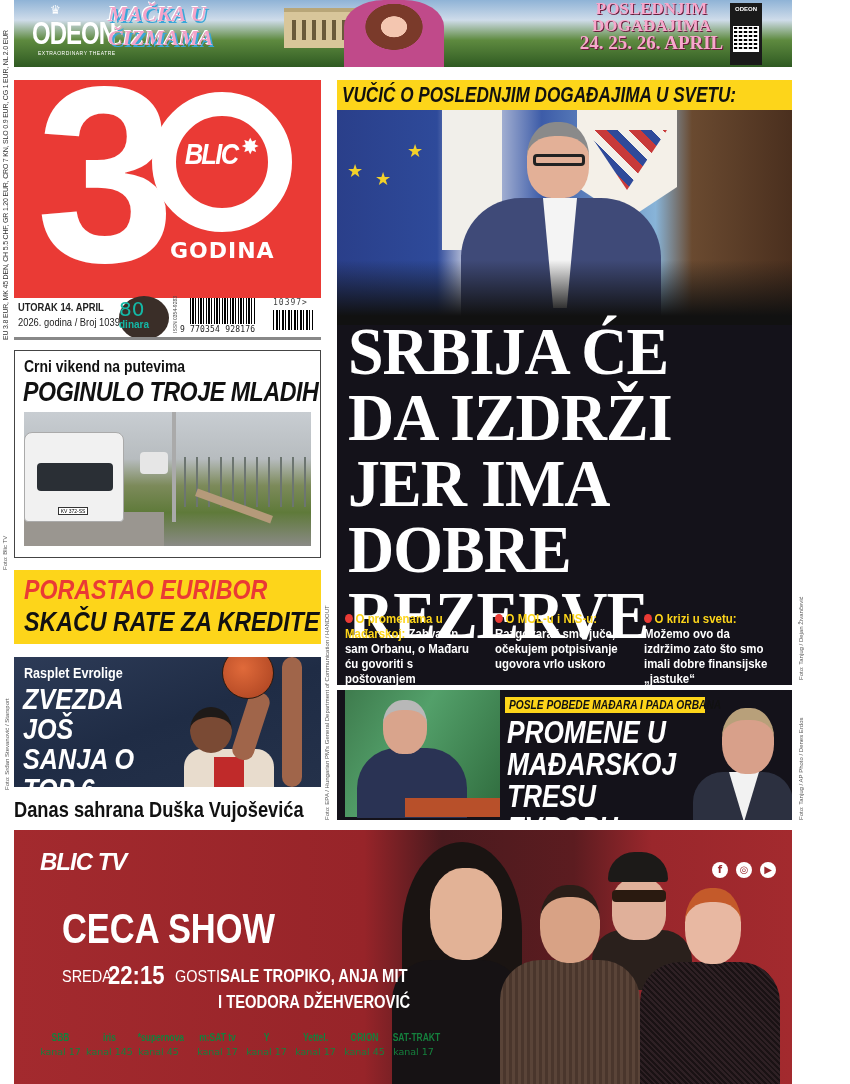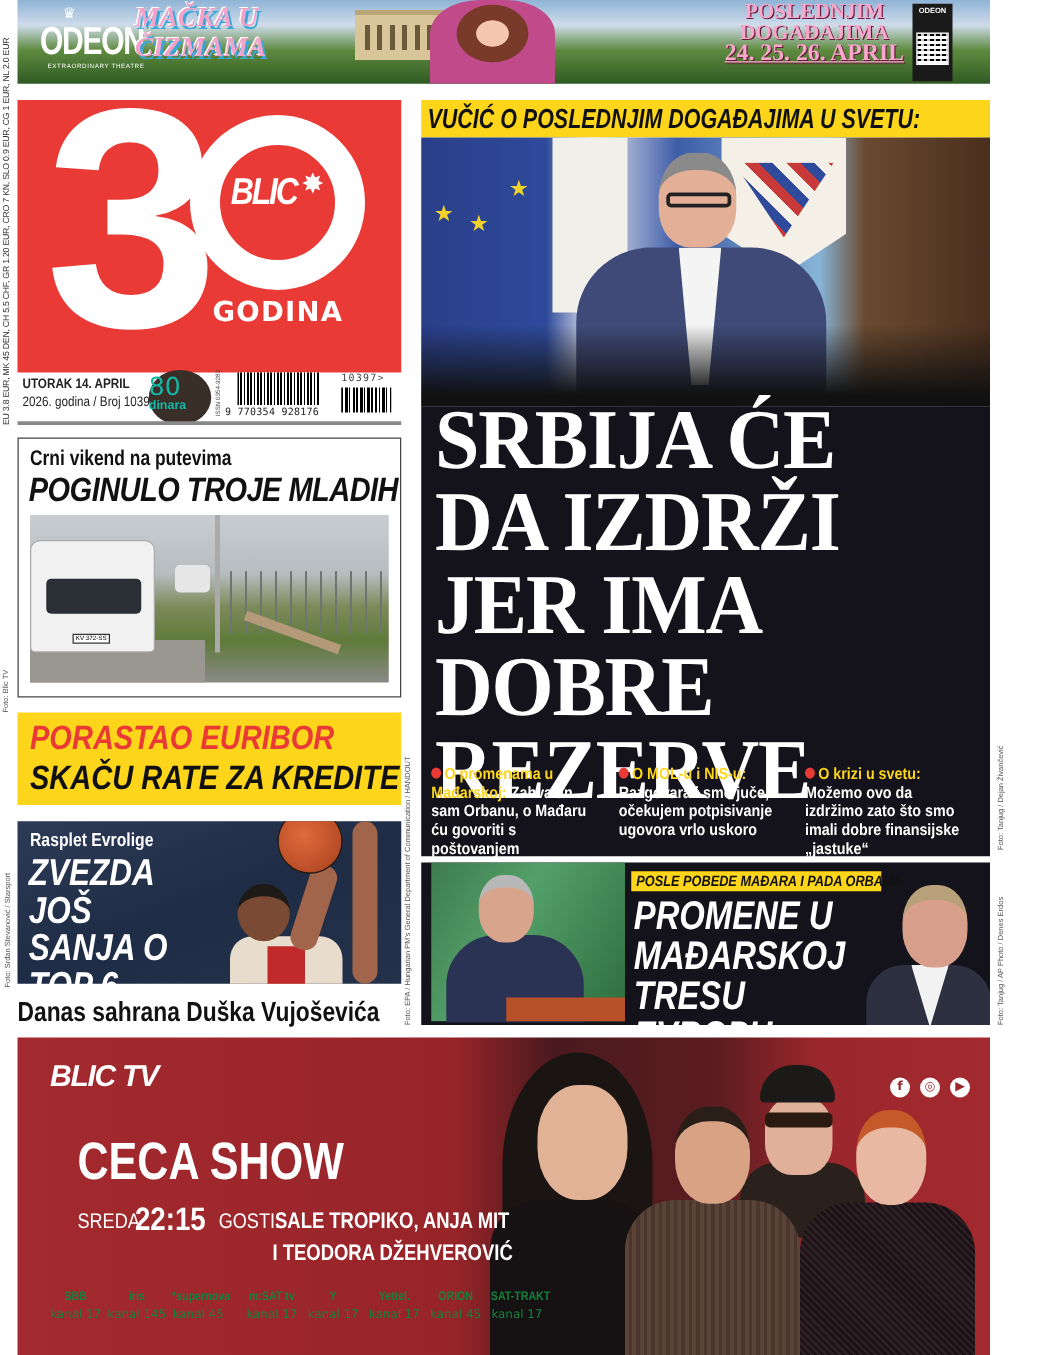--- a/index.html
+++ b/index.html
@@ -9,21 +9,21 @@
   
   .ad-banner { left: 14px; top: 0; width: 778px; height: 67px; background: linear-gradient(180deg, #8fb3d6 0%, #cfdcea 30%, #5e8a3f 60%, #2f5a22 100%); overflow: hidden; }
   .ad-odeon { left: 18px; top: 20px; color: #fff; font-family: "Liberation Sans", sans-serif; font-weight: bold; font-size: 24px; letter-spacing: -1px; transform: scaleY(1.3); }
   .ad-crown { left: 36px; top: 3px; color: #fff; font-size: 12px; }
   .ad-tagline { left: 24px; top: 50px; color: #fff; font-size: 5px; letter-spacing: 0.5px; }
   .ad-show-title { left: 94px; top: 2px; width: 180px; color: #f3a3c9; font-family: "Liberation Serif", serif; font-weight: bold; font-size: 22px; line-height: 24px; text-shadow: 2px 2px 0 #3aa7d8, -1px -1px 0 #fff; font-style: italic; }
   .ad-palace { left: 270px; top: 8px; width: 130px; height: 40px; background: #d8c69a; border-top: 4px solid #b8a678; }
   .ad-palace::after { content: ""; position: absolute; left: 8px; top: 8px; right: 8px; height: 20px; background: repeating-linear-gradient(90deg, #6a5a3a 0 4px, #d8c69a 4px 10px); }
   .ad-girl { left: 330px; top: 0; width: 100px; height: 67px; background: radial-gradient(ellipse at 50% 40%, #f4c6b0 0 18%, #7a3a2a 19% 40%, #c04a8a 41% 100%); border-radius: 40% 40% 0 0; }
   .ad-premiere { left: 530px; top: 0; width: 215px; text-align: center; color: #f7a8cc; font-family: "Liberation Serif", serif; font-weight: bold; font-size: 17px; line-height: 17px; text-shadow: 1px 1px 0 #6a1a3a; }
-  .ad-premiere .dates { font-size: 19px; text-decoration: underline; }
+  .ad-premiere .dates { font-size: 19px; }
   .ad-qr-box { left: 730px; top: 3px; width: 32px; height: 62px; background: #1a1a1a; }
   .ad-qr-logo { left: 731px; top: 6px; width: 30px; color: #fff; font-size: 6px; text-align: center; font-weight: bold; }
   .ad-qr { left: 734px; top: 27px; width: 24px; height: 24px; background: repeating-linear-gradient(0deg, #fff 0 2px, #000 2px 4px), #fff; outline: 1px solid #fff; }
   .ad-qr::after { content: ""; position: absolute; inset: 0; background: repeating-linear-gradient(90deg, transparent 0 3px, rgba(255,255,255,0.8) 3px 5px); }
 
   
   .price-strip { left: 2px; top: 340px; width: 10px; transform-origin: left top; transform: rotate(-90deg); white-space: nowrap; font-size: 7px; color: #333; letter-spacing: -0.2px; font-family: "Liberation Sans", sans-serif; }
 
   
   .masthead { left: 14px; top: 80px; width: 307px; height: 218px; background: #ea3a35; overflow: hidden; }

